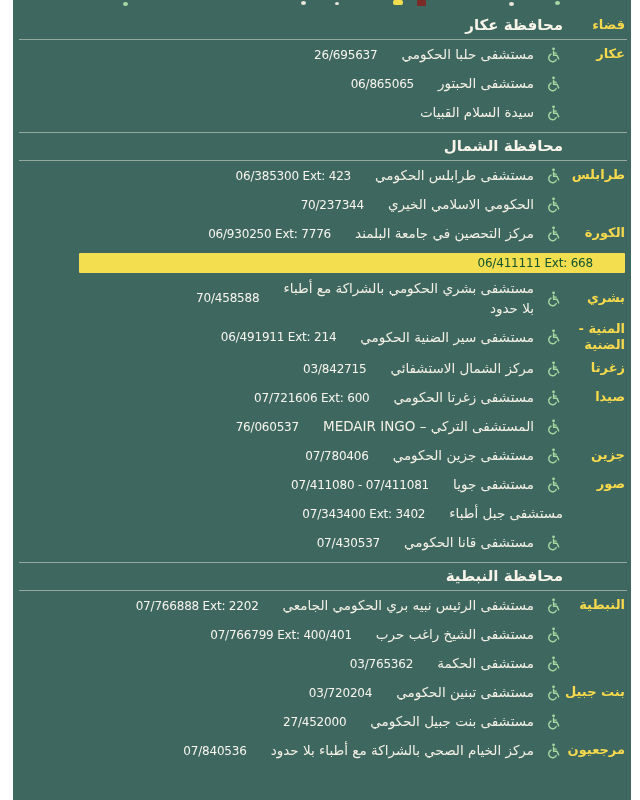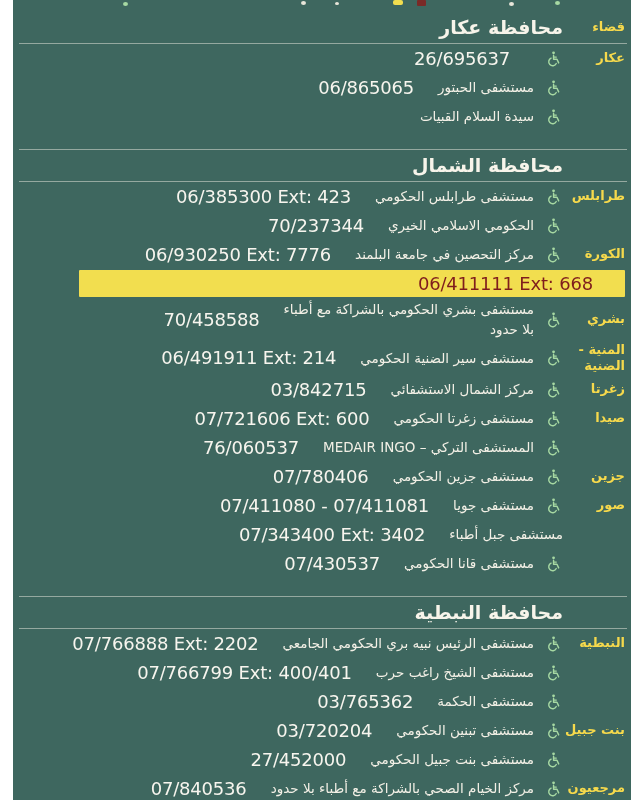--- a/index.html
+++ b/index.html
@@ -4,34 +4,34 @@
 <style>
   html,body{margin:0;padding:0;background:#ffffff;width:640px;height:800px;overflow:hidden;}
   body{font-family:"DejaVu Sans",sans-serif;}
   .panel{position:absolute;top:0;left:13px;width:618px;height:800px;background:#3e675f;direction:rtl;}
   .inner{padding:10px 4px 0 6px;}
   
   .remnant{position:absolute;border-radius:50%;}
   
   .section-title-row{display:flex;align-items:center;border-bottom:1px solid rgba(235,235,225,.5);
     padding:4px 2px 5px 2px;margin-top:2px;}
-  .section-title-row.with-top{border-top:1px solid rgba(235,235,225,.5);margin-top:18px;text-align:center;}
+  .section-title-row.with-top{border-top:1px solid rgba(235,235,225,.5);margin-top:5px;text-align:center;}
   .cell-district{width:62px;flex:0 0 62px;color:#f6d94c;font-size:13px;font-weight:bold;line-height:1.25;}
-  .section-title{color:#f7f4ea;font-weight:bold;font-size:19px;}
+  .section-title{color:#f7f4ea;font-weight:bold;font-size:15px;}
   
   .row{display:flex;align-items:center;min-height:27px;padding:1px 2px;}
   .row-body{flex:1;display:flex;align-items:center;min-width:0;}
   .row-body.highlight{background:#f2de4f;padding:3px 8px 3px 10px;margin-left:58px;border-radius:1px;}
-  .row-body.highlight .name,.row-body.highlight .phone{color:#7f1d1d;}
+  .row-body.highlight .name,.row-body.highlight .phone{color:#14532d;}
   .wc{flex:0 0 22px;width:22px;height:20px;margin-left:7px;display:flex;align-items:center;justify-content:center;}
   .wc svg{width:17px;height:17px;}
   .name{color:#f3f0e6;font-size:13.5px;white-space:nowrap;line-height:1.5;}
   .name .bold{font-weight:bold;}
   .name .line2{display:block;white-space:nowrap;}
-  .phone{flex:1;direction:ltr;text-align:right;color:#f7f5ee;font-size:18px;
+  .phone{flex:1;direction:ltr;text-align:right;color:#f7f5ee;font-size:12px;
     padding-right:24px;white-space:nowrap;letter-spacing:-0.2px;min-width:90px;}
 </style>
 </head>
 <body>
 
 <div class="panel">
 
   <div>
     <span class="remnant" style="left:110px;top:2px;width:5px;height:4px;background:#a7d9a3;"></span>
     <span class="remnant" style="left:288px;top:1px;width:5px;height:4px;background:#e9e6da;"></span>
@@ -51,20 +51,21 @@
         <div class="cell-district">عكار</div>
         <div class="row-body">
           <span class="wc">
             <svg viewBox="0 0 24 24" fill="none" stroke="#a7d9a3" stroke-width="2" stroke-linecap="round" stroke-linejoin="round">
               <circle cx="13.5" cy="4" r="2" fill="#a7d9a3" stroke="none"></circle>
               <path d="M13.5 7.5 v5.5 h4.8 l2.4 5.2"></path>
               <path d="M13.5 10 h3.8"></path>
               <path d="M10 11.5 a5.6 5.6 0 1 0 7.3 7.6"></path>
             </svg>
           </span>
+          <div class="name">مستشفى حلبا الحكومي</div>
           <div class="phone">26/695637</div>
         </div>
       </div>
       <div class="row">
         <div class="cell-district"></div>
         <div class="row-body">
           <span class="wc">
             <svg viewBox="0 0 24 24" fill="none" stroke="#a7d9a3" stroke-width="2" stroke-linecap="round" stroke-linejoin="round">
               <circle cx="13.5" cy="4" r="2" fill="#a7d9a3" stroke="none"></circle>
               <path d="M13.5 7.5 v5.5 h4.8 l2.4 5.2"></path>

